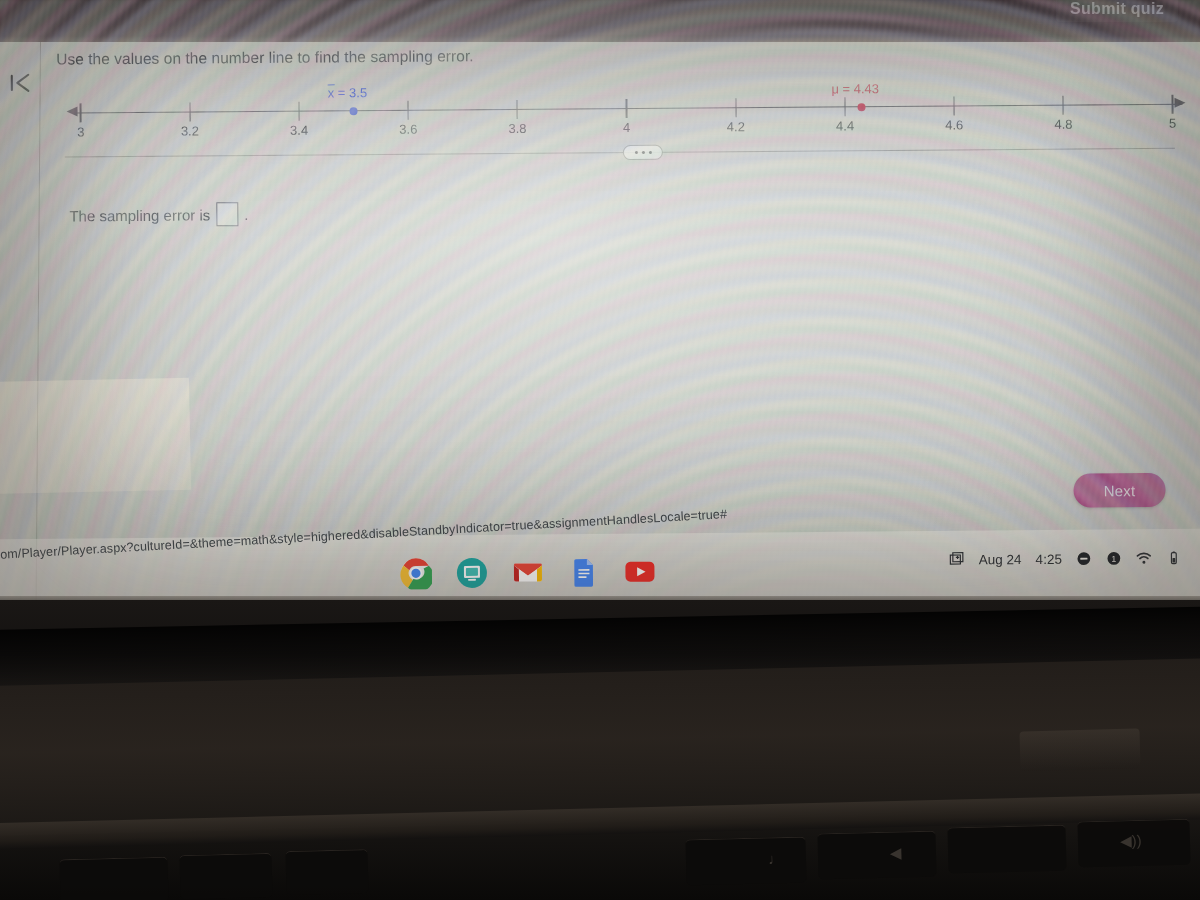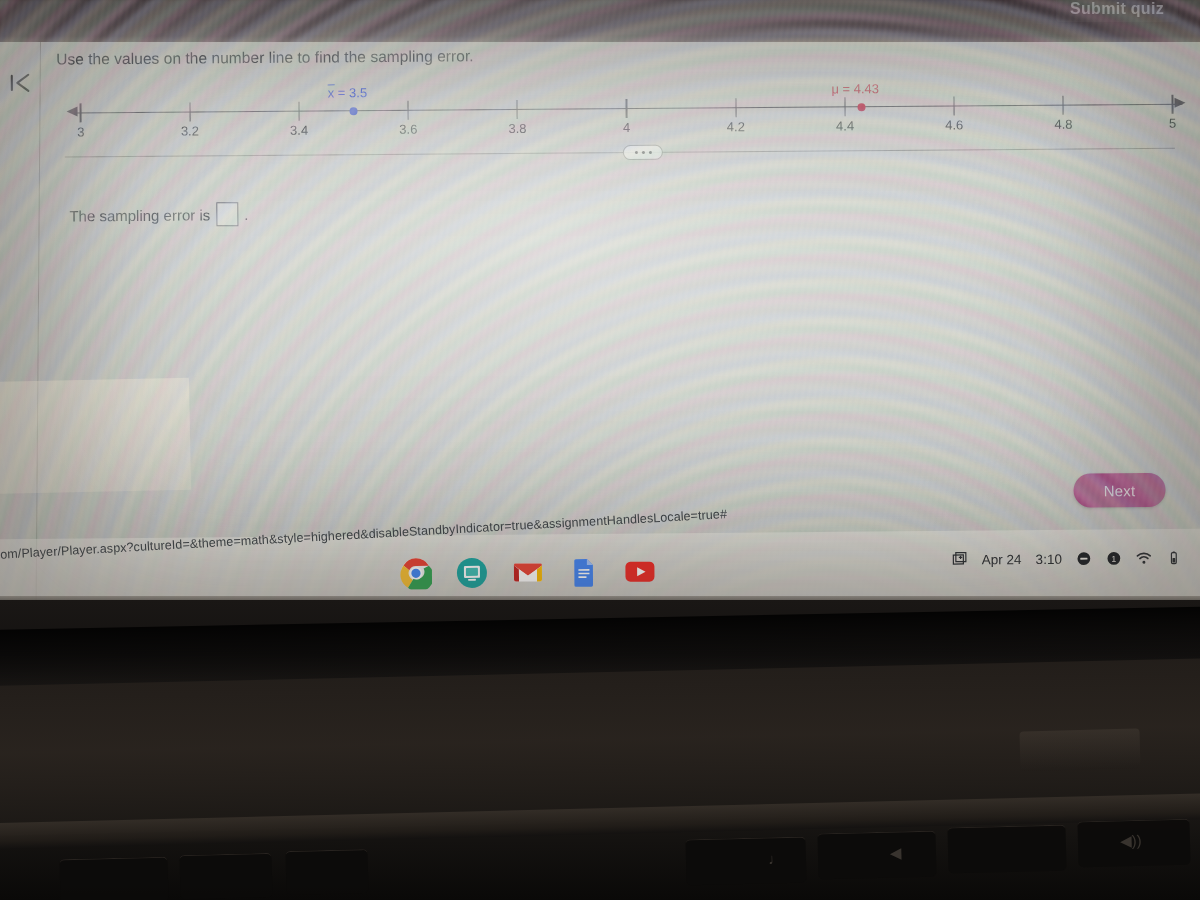--- a/index.html
+++ b/index.html
@@ -461,22 +461,22 @@
         </div>
 
       <div class="status-area">
         <span class="sq">
           <svg class="si" viewBox="0 0 16 16">
             <rect x="1.5" y="3.5" width="10" height="9" fill="none" stroke="#2b2f33" stroke-width="1.2"></rect>
             <rect x="4" y="1.2" width="10" height="9" fill="none" stroke="#2b2f33" stroke-width="1.2"></rect>
             <path d="M8.7 4.2 v3.4 M7 5.9 h3.4" stroke="#2b2f33" stroke-width="1.2"></path>
           </svg>
         </span>
-        <span>Apr 24</span>
-        <span>3:10</span>
+        <span>Aug 24</span>
+        <span>4:25</span>
         <span class="sq">
           <svg class="si" viewBox="0 0 16 16">
             <circle cx="8" cy="8" r="6.4" fill="#1e2226"></circle>
             <rect x="4.4" y="7.1" width="7.2" height="1.9" fill="#e9e7e0" rx=".4"></rect>
           </svg>
         </span>
         <span class="sq">
           <svg class="si" viewBox="0 0 16 16">
             <circle cx="8" cy="8" r="6.4" fill="#1e2226"></circle>
             <text x="8" y="11.4" font-size="8.4" fill="#e9e7e0" text-anchor="middle" font-family="Liberation Sans, sans-serif">1</text>

